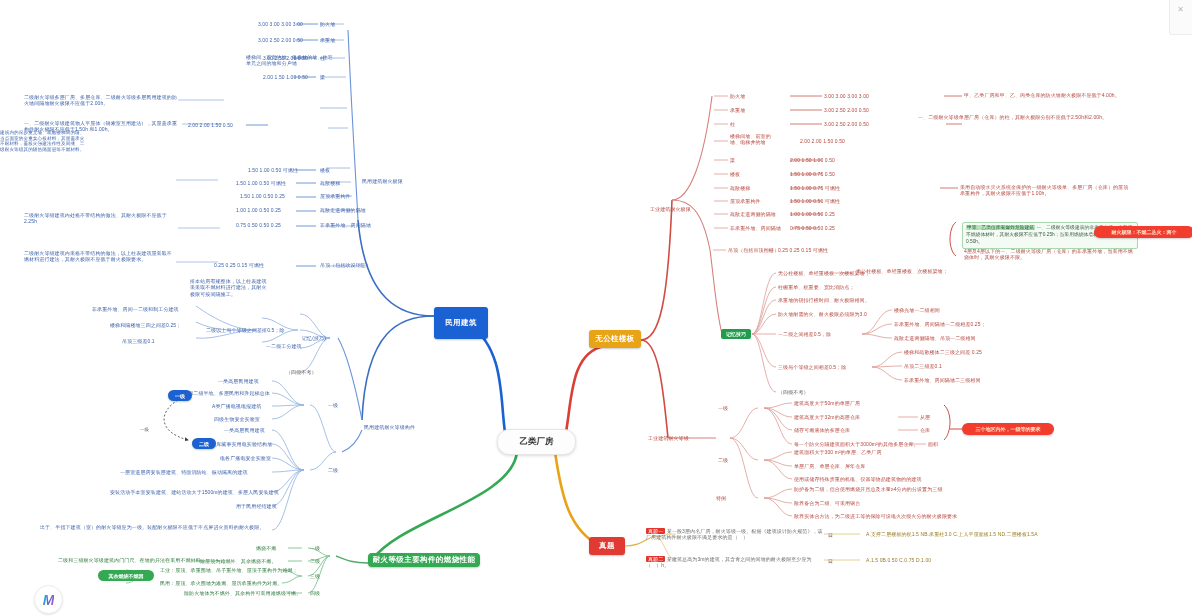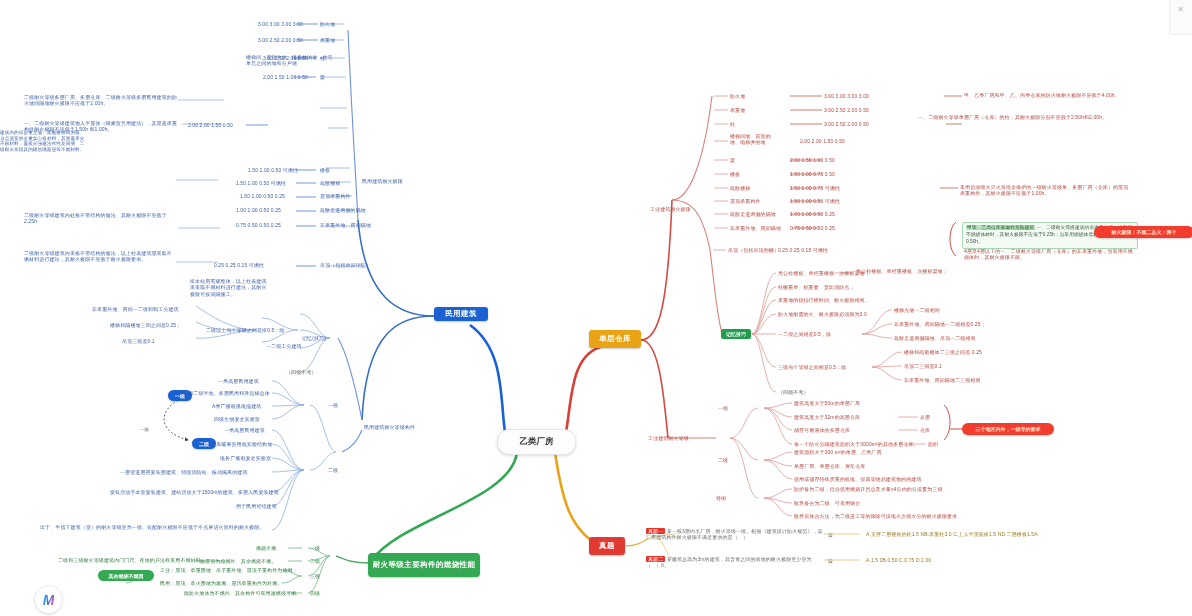--- a/index.html
+++ b/index.html
@@ -32,24 +32,24 @@
     display:flex;align-items:center;justify-content:center;
     font-size:8.5px;font-weight:bold;color:#333;
   }
 
   
   .chip{
     position:absolute;display:flex;align-items:center;justify-content:center;
     border-radius:3px;color:#fff;font-weight:bold;font-size:7.5px;
     box-shadow:0 1px 2px rgba(0,0,0,.22);letter-spacing:.4px;
   }
-  .chip-civil{left:434px;top:307px;width:54px;height:14px;background:#1a61d4;}
+  .chip-civil{left:434px;top:307px;width:54px;height:32px;background:#1a61d4;}
   .chip-indus{left:589px;top:330px;width:52px;height:18px;background:#e8a317;}
   .chip-exam {left:589px;top:537px;width:36px;height:18px;background:#e03a33;}
-  .chip-comb {left:368px;top:553px;width:112px;height:24px;background:#34a853;border-radius:4px;}
+  .chip-comb {left:368px;top:553px;width:112px;height:14px;background:#34a853;border-radius:4px;}
 
   
   .pill{
     position:absolute;display:flex;align-items:center;justify-content:center;
     color:#fff;font-size:5px;font-weight:bold;border-radius:2px;
   }
   .pill-green{background:#1f9d4d;}
   .pill-ovalblue{
     position:absolute;background:#1a61d4;color:#fff;font-size:5px;font-weight:bold;
     border-radius:9px;display:flex;align-items:center;justify-content:center;
@@ -293,21 +293,21 @@
       <path d="M654,536 C664,536 666,534 676,534"></path>
       <path d="M654,536 C664,536 666,560 676,560"></path>
       <path d="M824,534 L860,534"></path>
       <path d="M824,560 L860,560"></path>
     </g>
   </svg>
 
   <div class="central">乙类厂房</div>
 
   <div class="chip chip-civil">民用建筑</div>
-  <div class="chip chip-indus">单层仓库</div>
+  <div class="chip chip-indus">无公柱楼板</div>
   <div class="chip chip-exam">真题</div>
   <div class="chip chip-comb">耐火等级主要构件的燃烧性能</div>
 
   <div class="nd blue" style="left:362px;top:178px;">民用建筑耐火极限</div>
   <div class="nd blue" style="left:364px;top:424px;">民用建筑耐火等级构件</div>
 
   <div class="nd blue" style="left:320px;top:21px;">防火墙</div>
   <div class="nd blue" style="left:320px;top:37px;">承重墙</div>
   <div class="nd blue" style="left:320px;top:55px;">柱</div>
   <div class="nd blue wrap" style="left:246px;top:54px;width:90px;text-align:left;">楼梯间、前室的墙、电梯井的墙、住宅单元之间的墙和分户墙</div>

